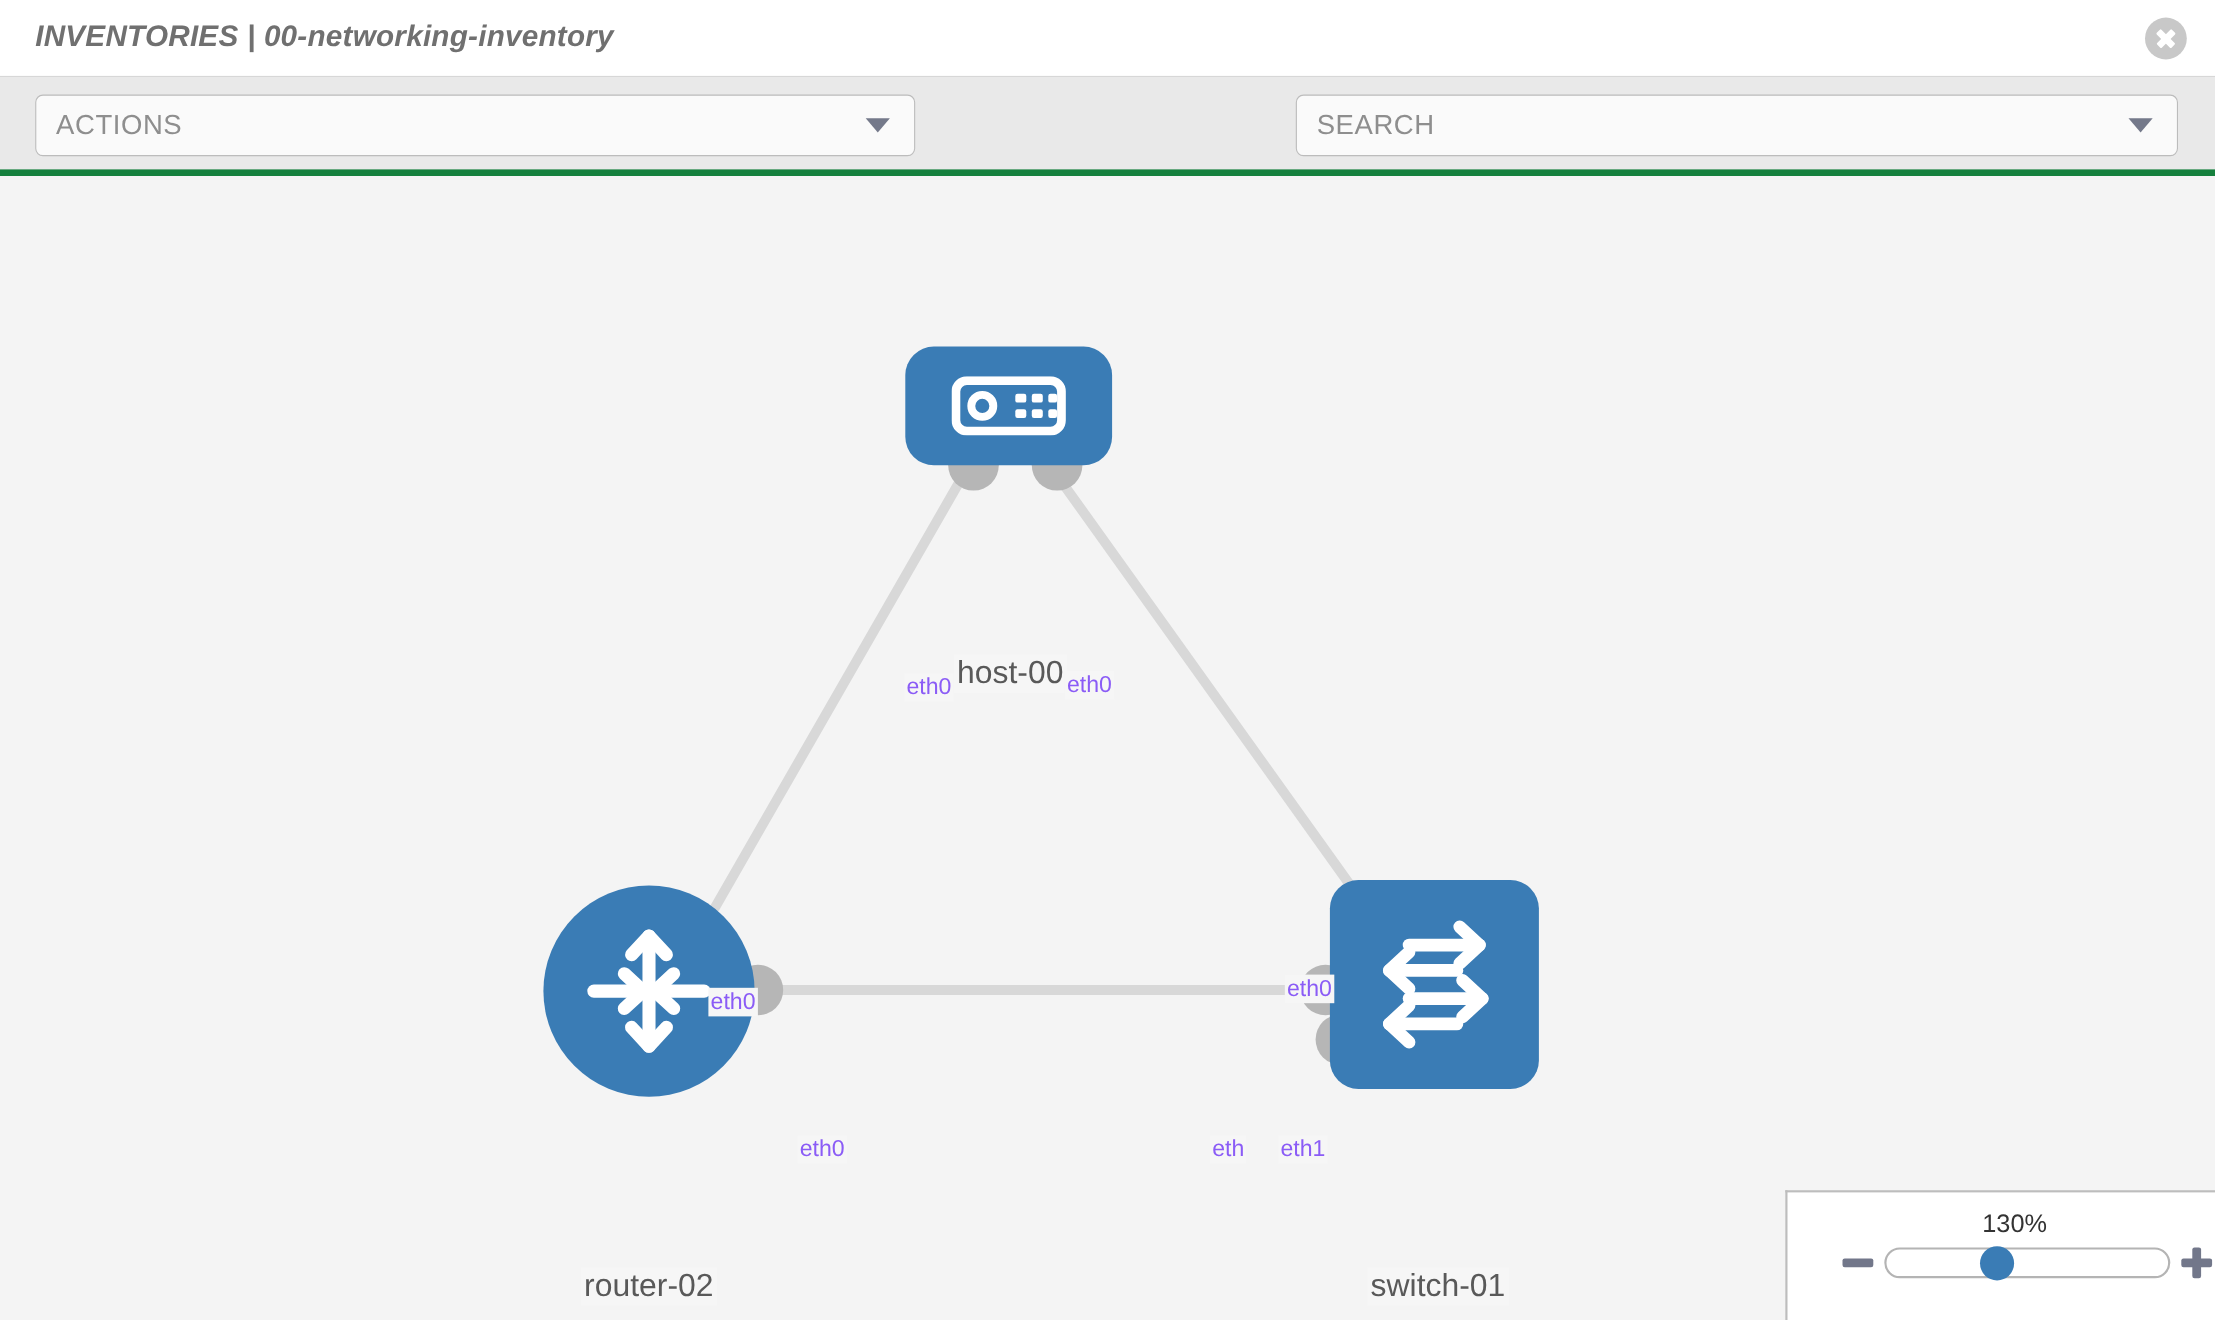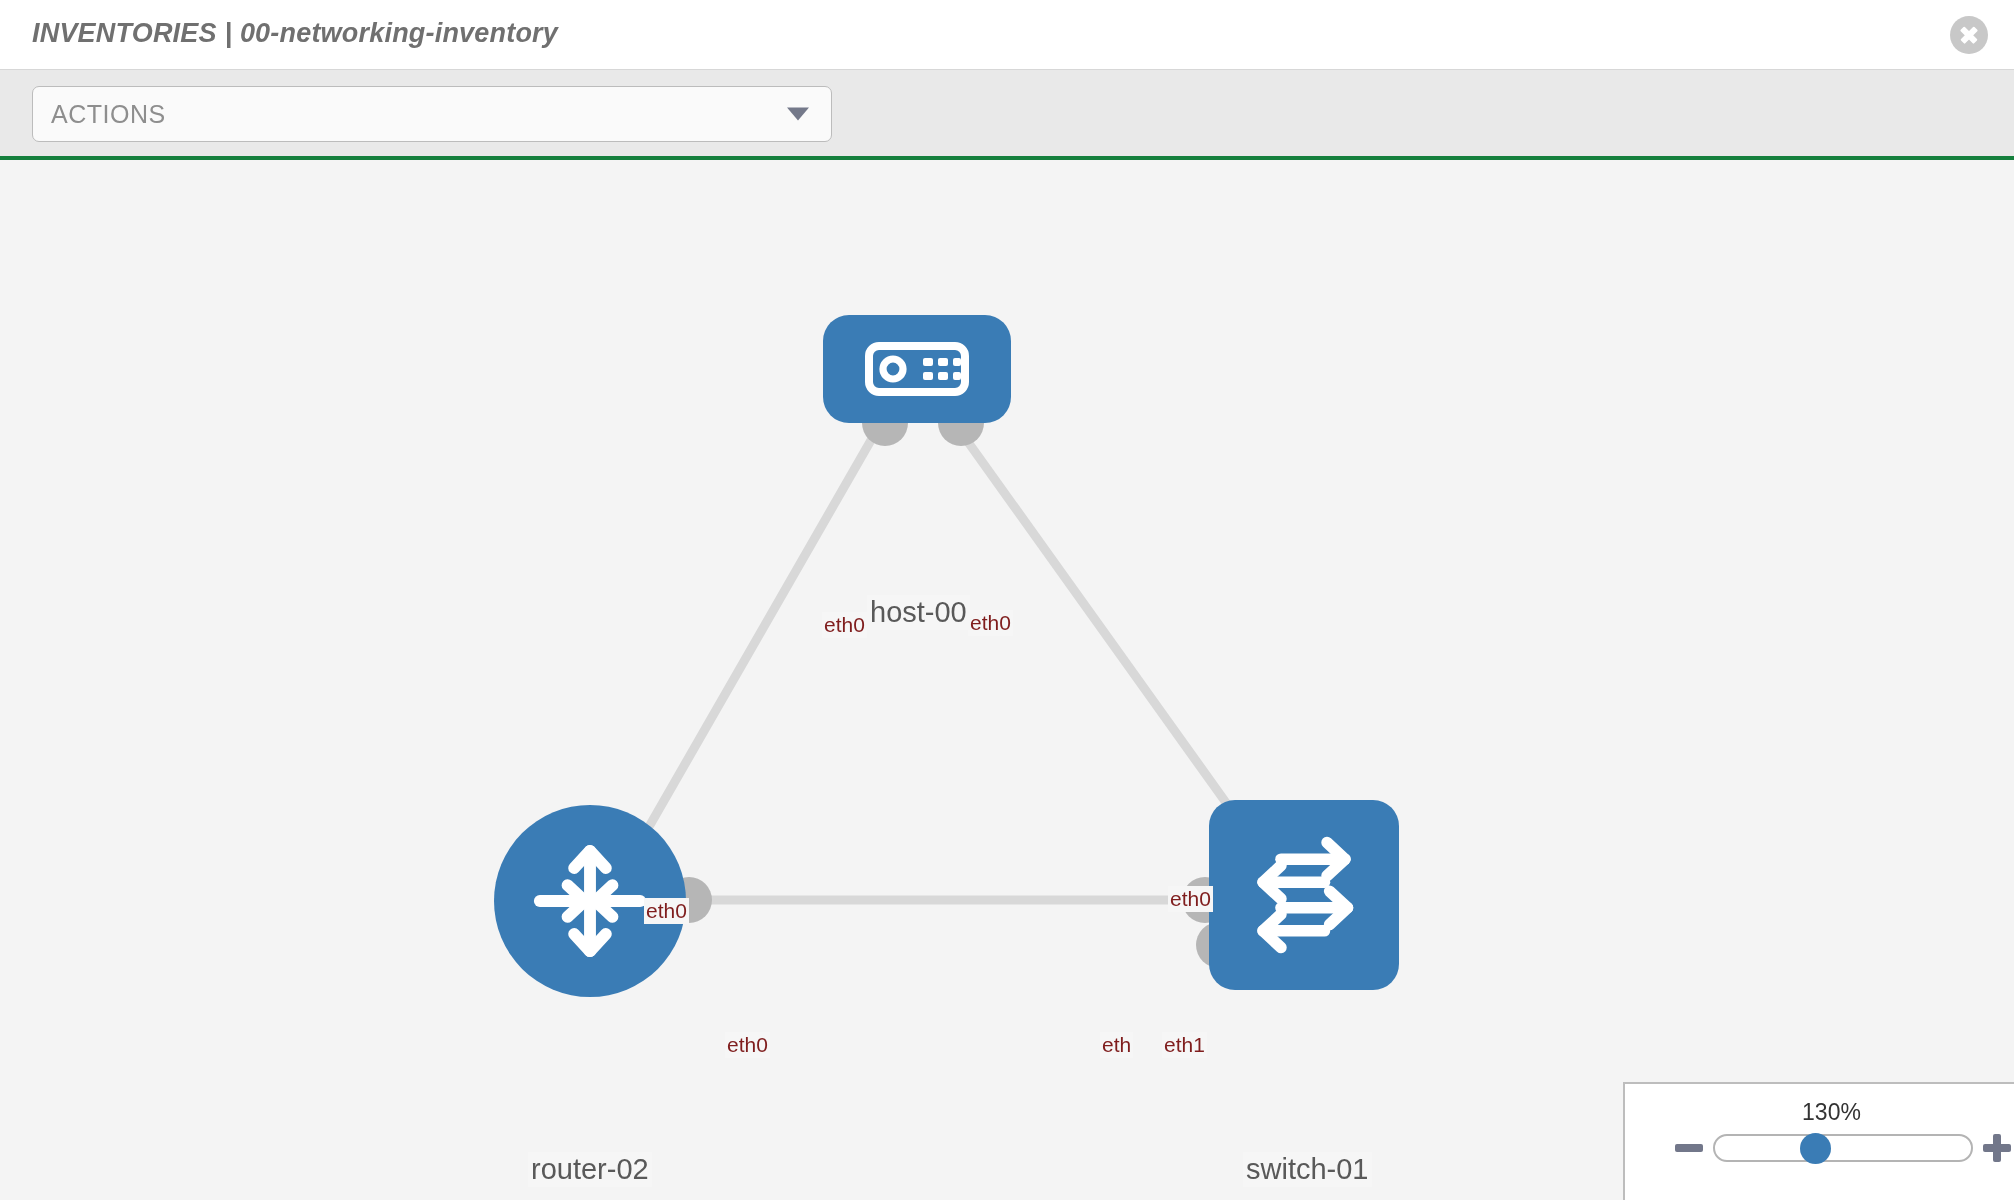--- a/index.html
+++ b/index.html
@@ -58,21 +58,21 @@
   #close-button .bar.a { transform: translate(-50%,-50%) rotate(45deg); }
   #close-button .bar.b { transform: translate(-50%,-50%) rotate(-45deg); }
 
   
   #toolbar {
     position: absolute;
     left: 0; top: 70px;
     width: 2014px;
     height: 90px;
     background: #e9e9e9;
-    border-bottom: 4px solid #15803d;
+    border-bottom: 6px solid #15803d;
     box-sizing: border-box;
   }
   .combo {
     position: absolute;
     background: #fafafa;
     border: 1px solid #bcbcbc;
     border-radius: 7px;
     box-sizing: border-box;
     cursor: pointer;
   }
@@ -161,21 +161,21 @@
     width: 46px;
     height: 46px;
     border-radius: 50%;
     background: #b6b6b6;
     cursor: pointer;
   }
 
   .edge-label, .node-label {
     position: absolute;
     background: #f6f6f6;
-    color: #7f1d1d;
+    color: #8b5cf6;
     white-space: nowrap;
   }
   .edge-label {
     font-size: 21px;
     padding: 1px 2px;
   }
   .node-label {
     font-size: 29px;
     color: #595959;
     padding: 1px 3px;
@@ -276,20 +276,24 @@
       <circle cx="5.6" cy="19.9" r="1.1" fill="#e9e9e9"></circle>
     </svg>
   </span>
 
   <span class="tool-icon" id="key-icon">
     <svg width="38" height="38" viewBox="0 0 24 24" aria-hidden="true">
       <path d="M9 3.2A5.8 5.8 0 1 0 12.9 13l1.6 1.6 1.7-1.2 1.5 1.5 1.6-1.2 1.6 1.6 1.6-1.7-7-7A5.8 5.8 0 0 0 9 3.2zm-1.1 3.3a2.3 2.3 0 1 1 0 4.6 2.3 2.3 0 0 1 0-4.6z" fill="#74798a"></path>
     </svg>
   </span>
 
+  <div class="combo" id="search-select">
+    <span class="combo-text">SEARCH</span>
+    <span class="caret"></span>
+  </div>
 </div>
 
 <div id="canvas">
 
   <svg id="topology" width="2014" height="1040" aria-hidden="true">
     <g stroke="#d8d8d8" stroke-width="9" fill="none" stroke-linecap="round">
 
       <line x1="878" y1="268" x2="650" y2="665"></line>
 
       <line x1="958" y1="268" x2="1242" y2="665"></line>

